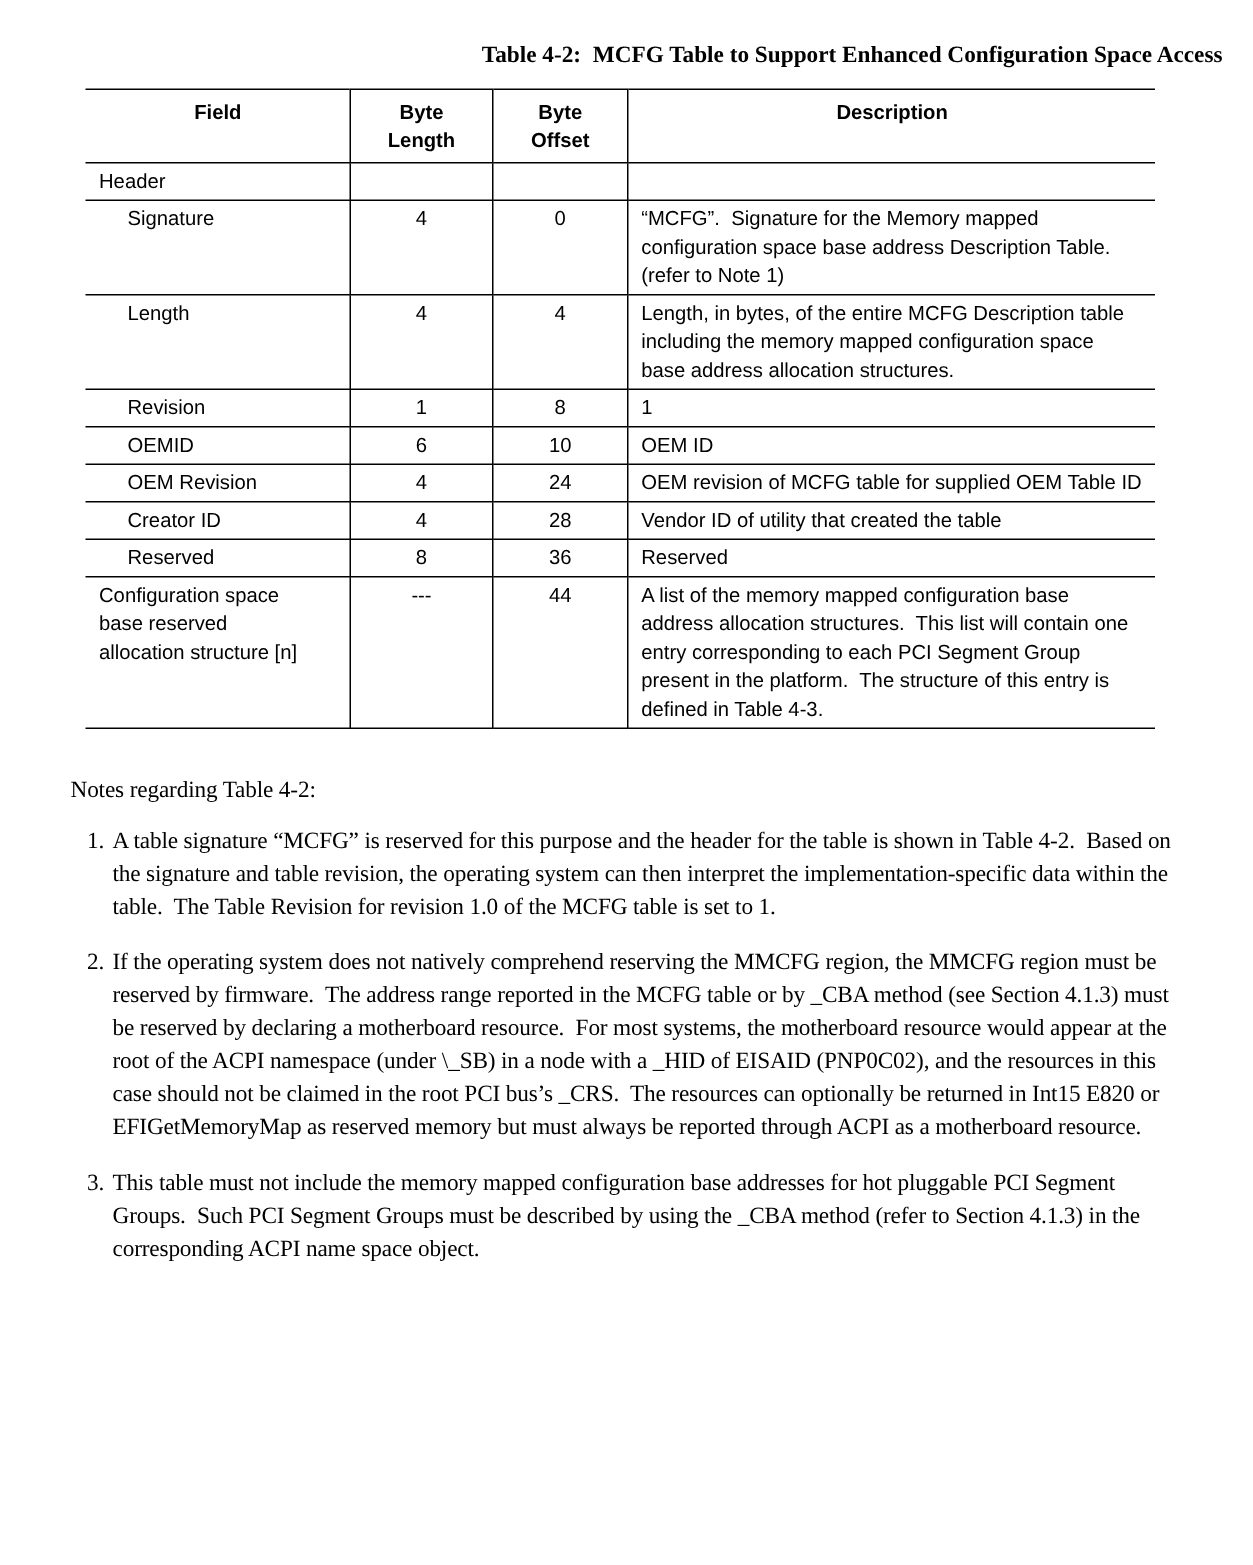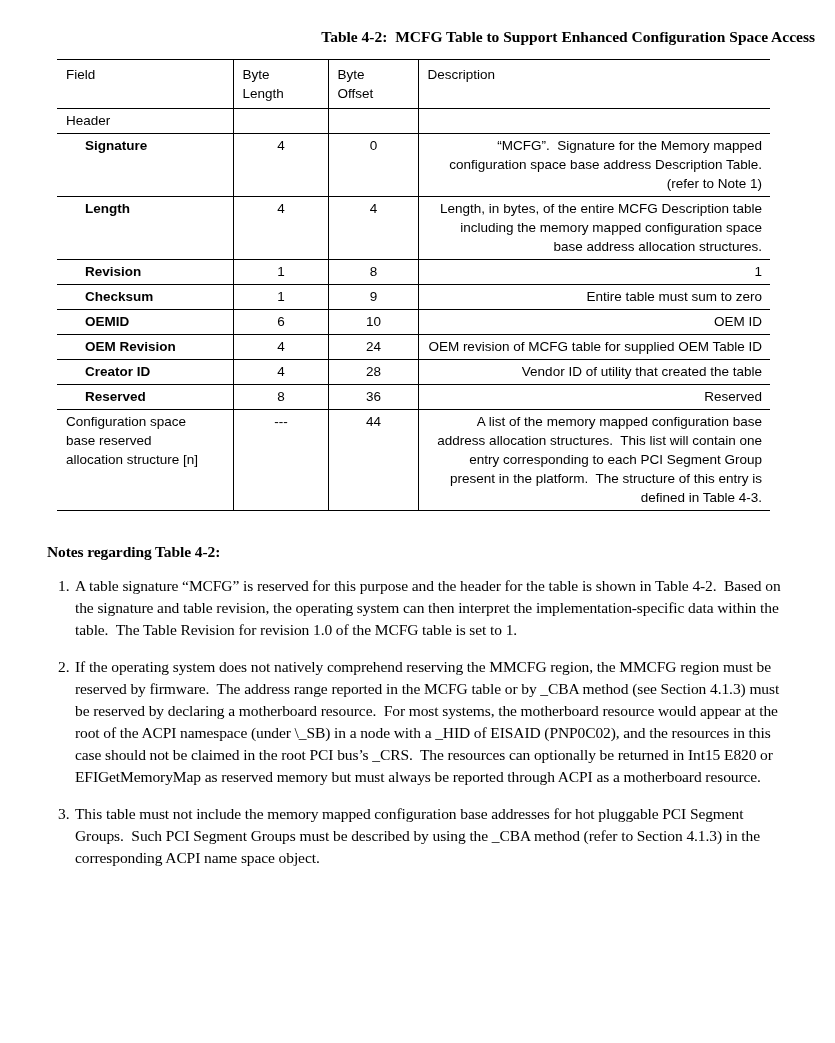--- a/index.html
+++ b/index.html
@@ -41,42 +41,41 @@
   table.spec th, table.spec td {
     border-bottom: 1.5px solid #000;
     vertical-align: top;
     padding: 2px 8px 3px 9px;
   }
   table.spec th:nth-child(-n+3),
   table.spec td:nth-child(-n+3) {
     border-right: 1.5px solid #000;
   }
   table.spec th {
-    text-align: left;
-    font-weight: normal;
+    text-align: center;
+    font-weight: bold;
     white-space: pre-line;
     padding-top: 5px;
     padding-bottom: 5px;
   }
   td.field { white-space: pre-line; }
-  td.field.sub { padding-left: 28px; font-weight: bold; }
+  td.field.sub { padding-left: 28px; }
   td.num { text-align: center; }
-  td.desc { white-space: pre-wrap; text-align: right; }
+  td.desc { white-space: pre-wrap; }
 
   .notes {
     margin: 30px 0 0 47px;
     width: 748px;
     font-family: "Liberation Serif", "DejaVu Serif", serif;
     font-size: 15.5px;
     line-height: 22px;
     letter-spacing: -0.1px;
   }
   .notes-heading {
     margin: 0 0 12px 0;
-    font-weight: bold;
   }
   .note {
     display: grid;
     grid-template-columns: 17px 1fr;
     padding-left: 11px;
     margin-bottom: 15px;
   }
   .note-number {
     white-space: nowrap;
   }
@@ -127,26 +126,20 @@
         <td class="num">4</td>
         <td class="desc">Length, in bytes, of the entire MCFG Description table including the memory mapped configuration space base address allocation structures.</td>
       </tr>
       <tr>
         <td class="field sub">Revision</td>
         <td class="num">1</td>
         <td class="num">8</td>
         <td class="desc">1</td>
       </tr>
       <tr>
-        <td class="field sub">Checksum</td>
-        <td class="num">1</td>
-        <td class="num">9</td>
-        <td class="desc">Entire table must sum to zero</td>
-      </tr>
-      <tr>
         <td class="field sub">OEMID</td>
         <td class="num">6</td>
         <td class="num">10</td>
         <td class="desc">OEM ID</td>
       </tr>
       <tr>
         <td class="field sub">OEM Revision</td>
         <td class="num">4</td>
         <td class="num">24</td>
         <td class="desc">OEM revision of MCFG table for supplied OEM Table ID</td>

